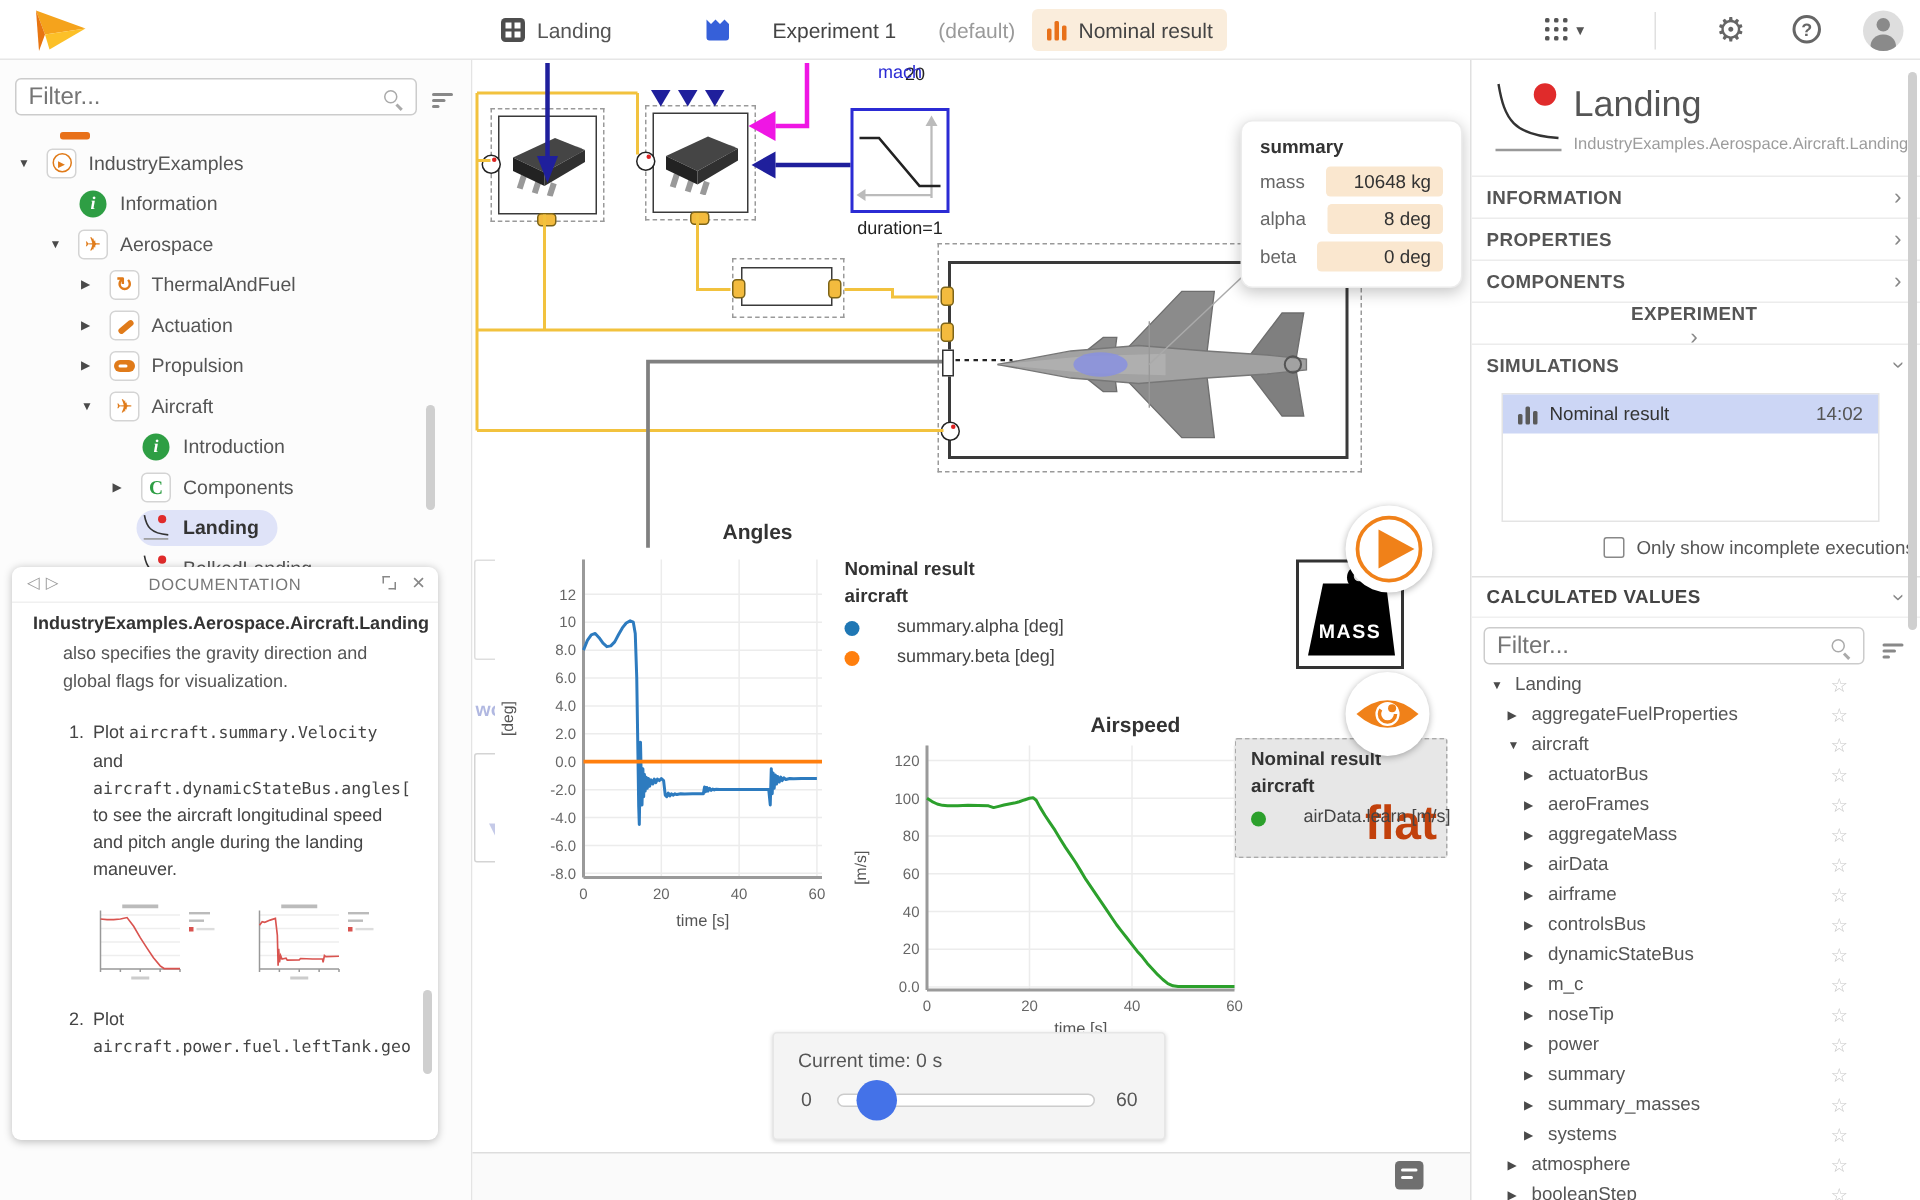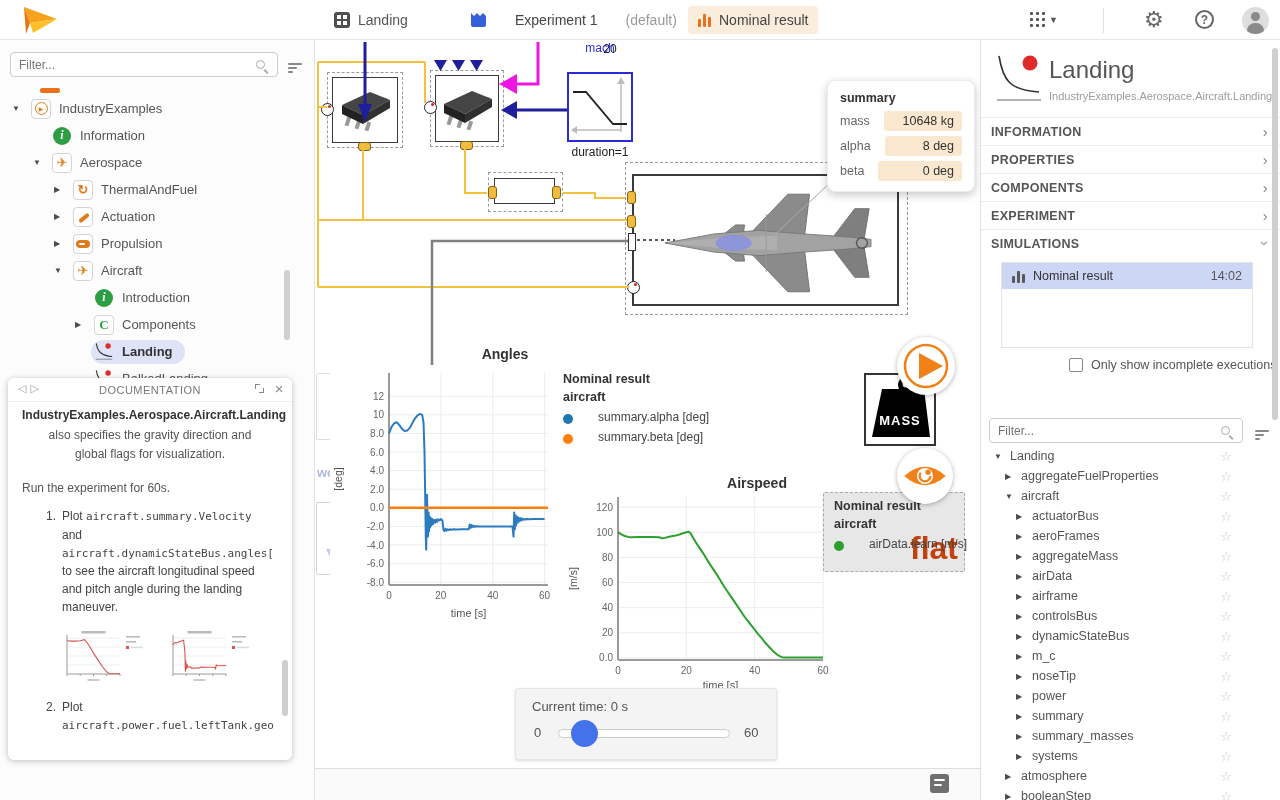--- a/index.html
+++ b/index.html
@@ -29,21 +29,21 @@
     font-size:12px; font-weight:bold; color:#666; display:flex; align-items:center; justify-content:center; }
   .avatar { width:27px; height:27px; background:#dedede; border-radius:50%; position:relative; overflow:hidden; }
   .avatar .head { position:absolute; left:9px; top:5px; width:9px; height:9px; background:#8a8a8a; border-radius:50%; }
   .avatar .body { position:absolute; left:5px; top:16px; width:17px; height:12px; background:#8a8a8a; border-radius:8px 8px 0 0; }
 
   
   #sidebar { position:absolute; left:0; top:40px; width:315px; height:760px; background:#fcfcfc;
     border-right:1px solid #e4e4e4; }
   .filter-box { position:absolute; left:10px; top:12px; width:268px; height:25px; background:#fff;
     border:1px solid #ccc; border-radius:4px; display:flex; align-items:center; }
-  .filter-box input { border:0; outline:none; flex:1; font-size:12px; color:#ec4899; padding:0 8px;
+  .filter-box input { border:0; outline:none; flex:1; font-size:16px; color:#ec4899; padding:0 8px;
     background:transparent; font-family:"Liberation Sans", sans-serif; }
   .search-icon { width:9px; height:9px; border:1.5px solid #aaa; border-radius:50%; position:relative; margin-right:12px; flex:none; }
   .search-icon::after { content:""; position:absolute; left:8px; top:8px; width:5px; height:1.5px;
     background:#aaa; transform:rotate(45deg); transform-origin:0 0; }
   .sort-icon { position:relative; width:14px; height:10px; display:inline-block; }
   .sort-icon i { position:absolute; left:0; height:1.6px; background:#888; border-radius:1px; }
   .sort-icon i:nth-child(1){ top:0; width:14px; } .sort-icon i:nth-child(2){ top:4px; width:9px; }
   .sort-icon i:nth-child(3){ top:8px; width:5px; }
   #library-tree { position:absolute; left:0; top:55px; width:300px; height:380px; }
   .ltrow { position:absolute; left:0; width:300px; height:27px; display:flex; align-items:center; font-size:13px; color:#555; }
@@ -60,21 +60,21 @@
     border-radius:6px; box-shadow:0 1px 6px rgba(0,0,0,.25); z-index:20; overflow:hidden; font-size:12px; color:#444; }
   #docpanel .hdr { position:relative; height:24px; border-bottom:1px solid #f0f0f0; display:flex;
     align-items:center; justify-content:center; font-size:11px; letter-spacing:.5px; color:#777; }
   .docnav { position:absolute; left:10px; top:4px; font-size:11px; color:#999; }
   .doc-expand { position:absolute; right:28px; top:6px; width:9px; height:9px; }
   .doc-expand::before, .doc-expand::after { content:""; position:absolute; width:4px; height:4px; }
   .doc-expand::before { left:0; top:0; border-left:1.5px solid #888; border-top:1.5px solid #888; }
   .doc-expand::after { right:0; bottom:0; border-right:1.5px solid #888; border-bottom:1.5px solid #888; }
   .doc-close { position:absolute; right:8px; top:2px; font-size:15px; color:#888; }
   .doc-title { padding:6px 14px 0 14px; font-weight:bold; font-size:12px; color:#333; }
-  .doc-para { padding:4px 34px; text-align:center; line-height:1.55; color:#555; }
+  .doc-para { padding:4px 34px; line-height:1.55; color:#555; }
   .doc-h { padding:14px 14px 0; font-weight:bold; font-size:13px; color:#333; }
   .doc-run { padding:14px 14px 0; color:#555; }
   .doc-li { display:flex; padding:12px 8px 0 38px; line-height:1.5; }
   .doc-li .num { width:16px; flex:none; }
   .doc-li .mono { font-size:11px; color:#444; }
   .doc-li .body { width:212px; overflow:hidden; white-space:normal; }
   .thumbrow { display:flex; gap:12px; padding:12px 0 0 46px; }
 
   
   #canvas { position:absolute; left:315px; top:40px; width:665px; height:728px; background:#fff; overflow:hidden; }
@@ -352,21 +352,20 @@
 
   <div id="docpanel">
     <div class="hdr">
       <span class="docnav">◁ ▷</span>
       <span>DOCUMENTATION</span>
       <span class="doc-expand"></span>
       <span class="doc-close">×</span>
     </div>
     <div class="doc-title">IndustryExamples.Aerospace.Aircraft.Landing</div>
     <div class="doc-para">also specifies the gravity direction and global flags for visualization.</div>
-    <div class="doc-run">Run the experiment for 60s.</div>
     <div class="doc-li">
       <span class="num">1.</span>
       <span class="body"><span>Plot </span><span class="mono">aircraft.summary.Velocity</span><span> and </span><span class="mono">aircraft.dynamicStateBus.angles[2]</span><span> to see the aircraft longitudinal speed and pitch angle during the landing maneuver.</span></span>
     </div>
     <div class="thumbrow">
       <svg width="94" height="58">
           <rect width="94" height="58" fill="#fff"></rect>
           <rect x="27.5" y="3" width="24" height="2.5" fill="#bbb"></rect>
           <line x1="13" y1="10" x2="66" y2="10" stroke="#eee"></line>
           <line x1="13" y1="19" x2="66" y2="19" stroke="#eee"></line>
@@ -706,21 +705,21 @@
           <span class="chev">›</span>
         </div>
         <div class="acc-row" style="top: 105px;">
           <span>PROPERTIES</span>
           <span class="chev">›</span>
         </div>
         <div class="acc-row" style="top: 133px;">
           <span>COMPONENTS</span>
           <span class="chev">›</span>
         </div>
-        <div class="acc-row" style="top: 161px;">
+        <div class="acc-row" style="top: 161px; flex-direction: column;">
           <span>EXPERIMENT</span>
           <span class="chev">›</span>
         </div>
         <div class="acc-row" style="top: 189px;">
           <span>SIMULATIONS</span>
           <span class="chev down">›</span>
         </div>
       </div>
 
     <div class="simbox">
@@ -732,20 +731,24 @@
           </span>
         <span>Nominal result</span>
         <span class="simtime">14:02</span>
       </div>
     </div>
     <div class="chkrow">
       <span class="chk"></span>
       <span>Only show incomplete executions</span>
     </div>
 
+    <div class="sec-hd">
+      <span>CALCULATED VALUES</span>
+      <span class="chev down">›</span>
+    </div>
     <div class="calc-filter">
       <div class="filter-box" style="left:0;top:0;width:254px;">
         <input placeholder="Filter..." style="">
         <span class="search-icon"></span>
       </div>
       <span class="sort-icon abs" style="left:266px;top:8px;"><i></i><i></i><i></i></span>
     </div>
     <div id="calc-tree">
         <div class="ctrow" style="top: 0px; padding-left: 13px;">
           <span class="exp">▼</span>

